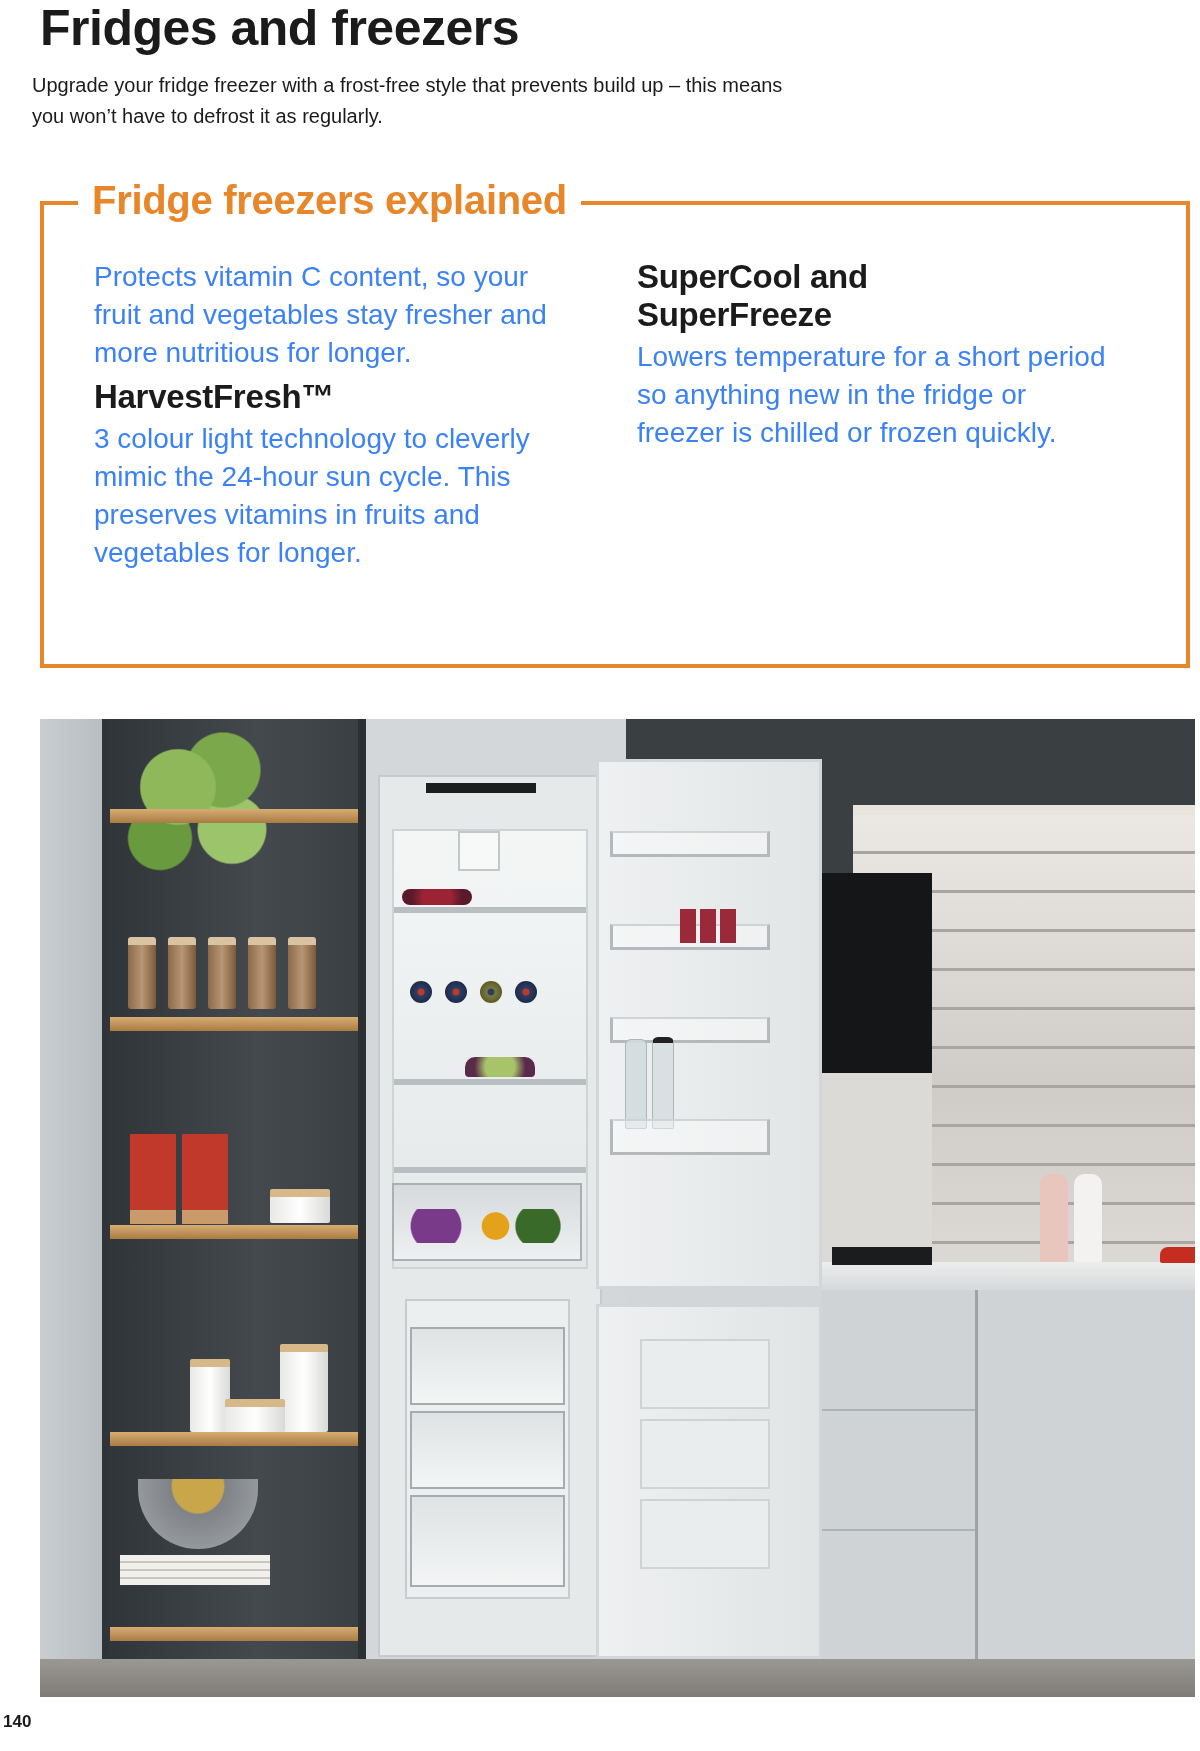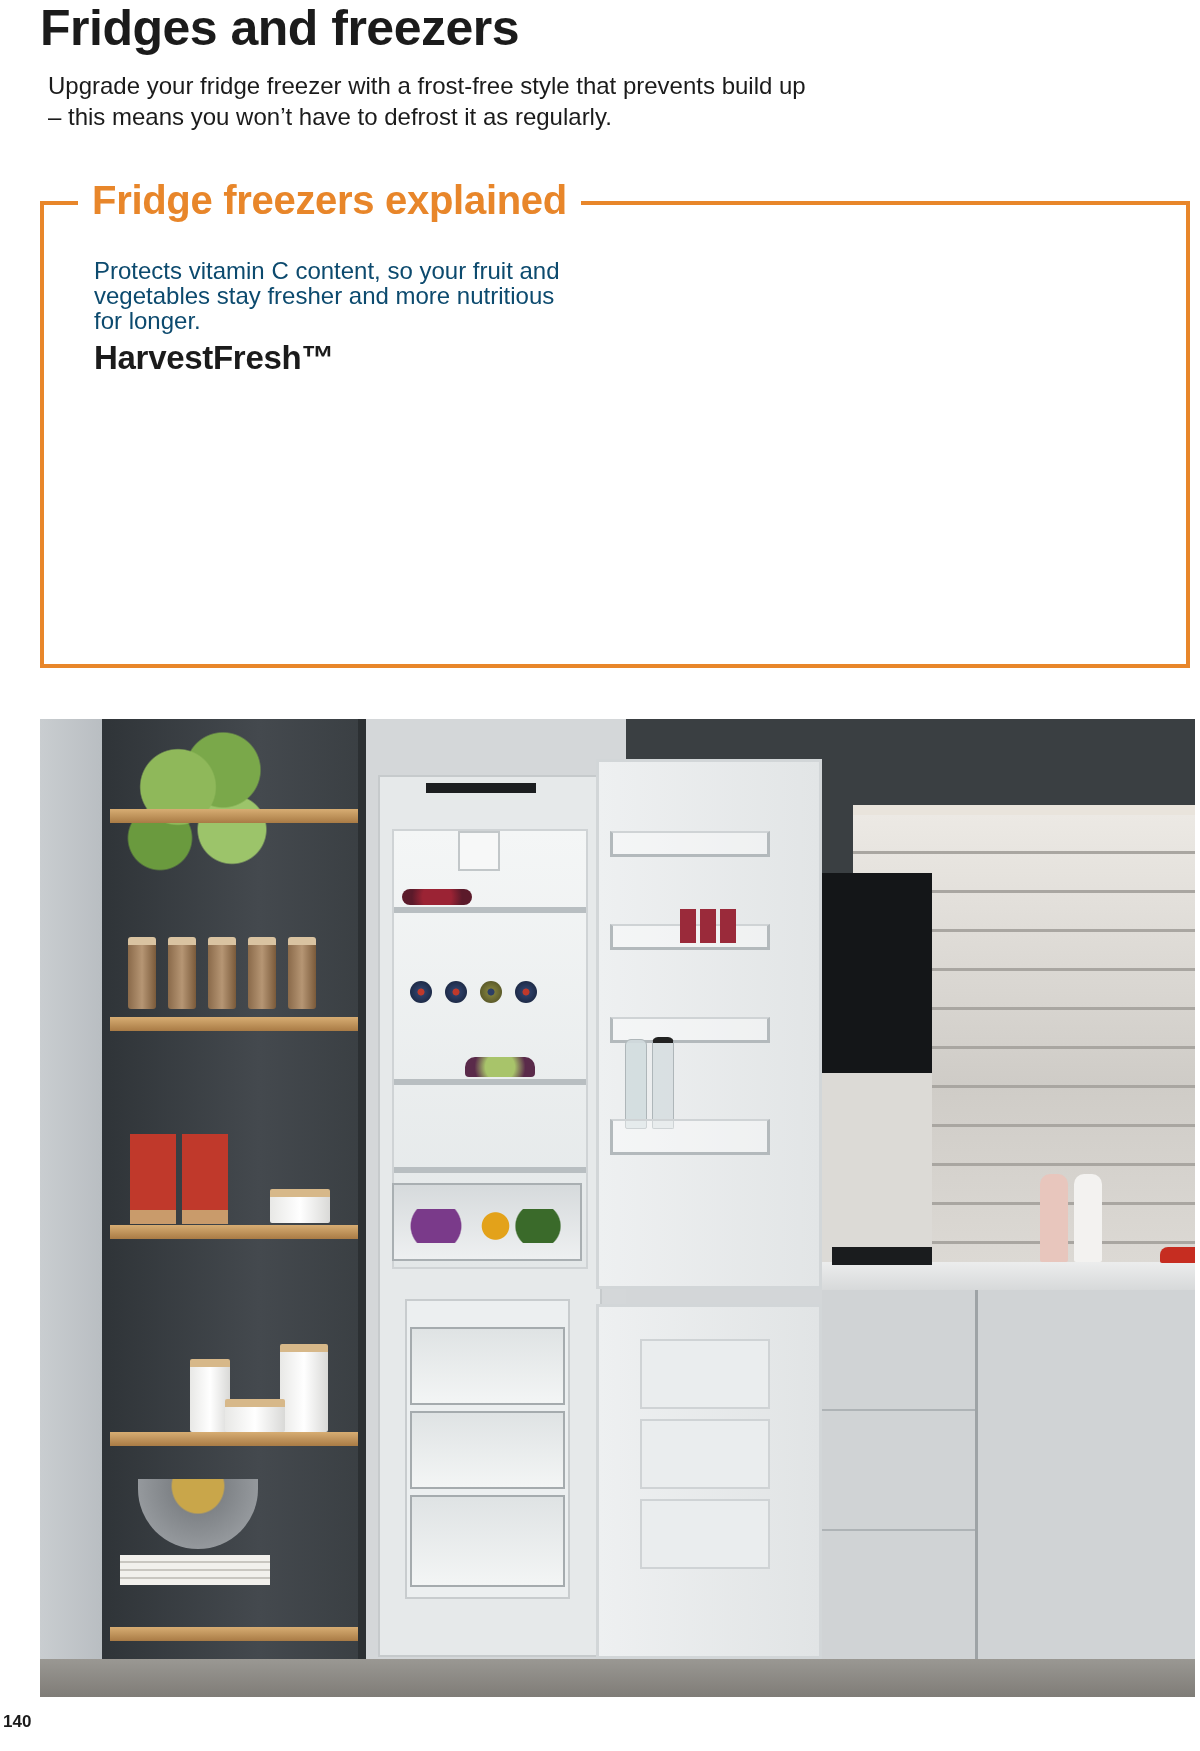--- a/index.html
+++ b/index.html
@@ -1,30 +1,30 @@
 <!DOCTYPE html>
 <html><head>
 <meta charset="utf-8">
 <style>
   * { box-sizing: border-box; margin: 0; padding: 0; }
   html, body { width: 1200px; height: 1751px; background: #ffffff; overflow: hidden; }
   body { position: relative; font-family: "Liberation Sans", "DejaVu Sans", sans-serif; color: #1a1a1a; }
 
   .page-title { position: absolute; left: 40px; top: 0px; font-size: 50px; font-weight: 700; letter-spacing: -0.5px; line-height: 56px; color: #1b1b1b; }
-  .intro { position: absolute; left: 48px; top: 70px; width: 760px; font-size: 24px; line-height: 31px; color: #1b1b1b; }
+  .intro { position: absolute; left: 32px; top: 70px; width: 760px; font-size: 20px; line-height: 31px; color: #1b1b1b; }
 
   .explain-box { position: absolute; left: 40px; top: 201px; width: 1150px; height: 467px; border: 4px solid #e8862a; }
   .explain-title { position: absolute; left: 78px; top: 174px; padding: 0 14px; background: #ffffff; color: #e8862a; font-size: 40px; font-weight: 700; line-height: 52px; letter-spacing: -0.3px; }
 
   .col { position: absolute; top: 258px; width: 480px; }
   .col-left { left: 94px; }
   .col-right { left: 637px; width: 470px; }
   .feature { margin-bottom: 6px; }
   .feature h3 { font-size: 33px; font-weight: 700; line-height: 38px; color: #1b1b1b; letter-spacing: -0.3px; margin-bottom: 4px; }
-  .feature p { font-size: 24px; line-height: 25px; color: #0c4a6e; }
+  .feature p { font-size: 28px; line-height: 38px; color: #3b82f6; }
 
   .photo { position: absolute; left: 40px; top: 719px; width: 1155px; height: 978px; overflow: hidden; background: #d3d6d8; }
   .photo div { position: absolute; }
 
   .page-number { position: absolute; left: 3px; top: 1712px; font-size: 17px; font-weight: 700; color: #1b1b1b; }
 
   
   .wall-left { left: 0; top: 0; width: 62px; height: 978px; background: linear-gradient(90deg,#c9cdd0,#b9bec2); }
   .shelf-unit { left: 62px; top: 0; width: 262px; height: 940px; background: linear-gradient(90deg,#2f3438,#44494e 60%,#3a3f43); }
   .shelf-side { left: 318px; top: 0; width: 14px; height: 940px; background: #2c3033; }
@@ -77,24 +77,29 @@
 
 <div class="explain-box"></div>
 <h2 class="explain-title">Fridge freezers explained</h2>
 
 <div class="col col-left">
   <div class="feature">
     <p>Protects vitamin C content, so your fruit and vegetables stay fresher and more nutritious for longer.</p>
   </div>
   <div class="feature">
     <h3>HarvestFresh™</h3>
+    <p>3 colour light technology to cleverly mimic the 24-hour sun cycle. This preserves vitamins in fruits and vegetables for longer.</p>
   </div>
 </div>
 
 <div class="col col-right">
+  <div class="feature">
+    <h3 style="width:300px;">SuperCool and SuperFreeze</h3>
+    <p>Lowers temperature for a short period so anything new in the fridge or freezer is chilled or frozen quickly.</p>
+  </div>
 </div>
 
 <div class="photo" role="img" aria-label="Integrated fridge freezer with door open in kitchen beside open shelving">
   <div class="wall-left"></div>
   <div class="shelf-unit"></div>
   <div class="plant"></div>
   <div class="shelf" style="top:90px;"></div>
   <div class="shelf" style="top:298px;"></div>
   <div class="shelf" style="top:506px;"></div>
   <div class="shelf" style="top:713px;"></div>

